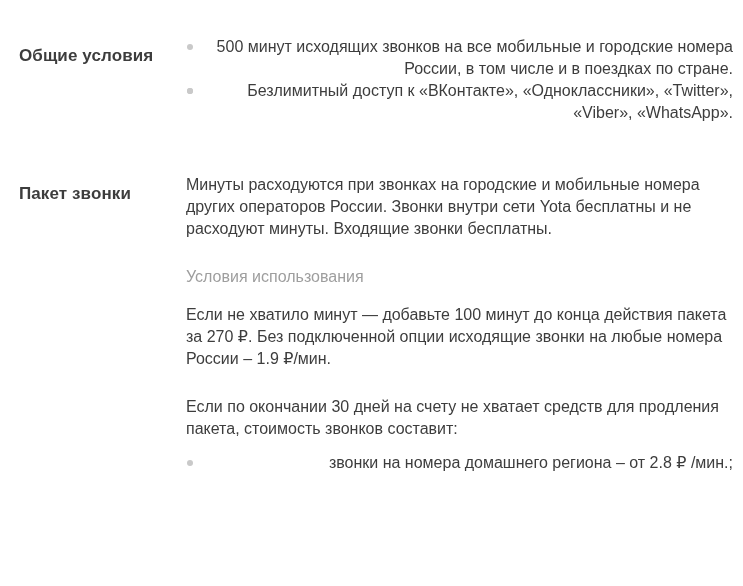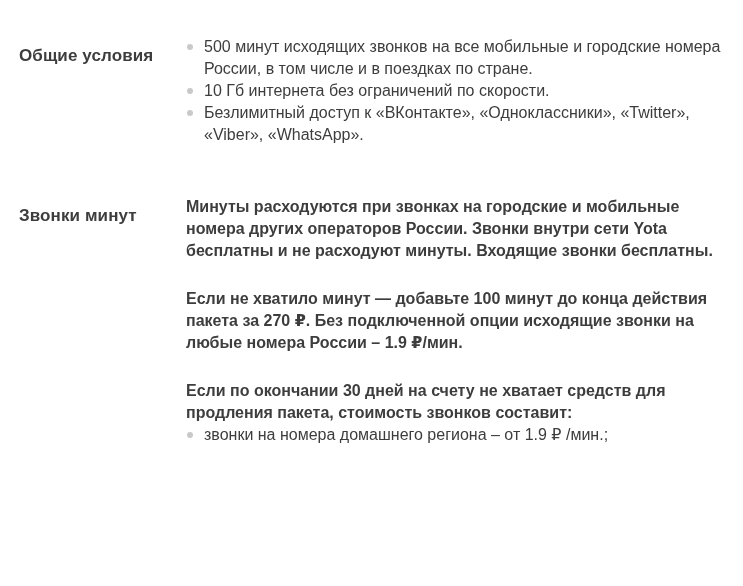--- a/index.html
+++ b/index.html
@@ -37,40 +37,40 @@
   }
   .section-content {
     font-size: 16px;
     line-height: 22px;
     max-width: 549px;
   }
   .bullet-list {
     list-style: none;
     margin: 0;
     padding: 0;
+    text-align: right;
   }
   .bullet-list li {
     position: relative;
     padding-left: 18px;
   }
   .bullet-marker {
     position: absolute;
     left: 1px;
     top: 8px;
     width: 6px;
     height: 6px;
     border-radius: 50%;
     background: var(--bullet-color, #c9c9c9);
   }
   .paragraph {
     margin: 0 0 26px 0;
-    font-weight: bold;
   }
   .paragraph.no-gap {
-    margin-bottom: 0;
+    margin-bottom: 12px;
   }
   .muted-subheading {
     margin: 26px 0 16px 0;
     font-size: 16px;
     line-height: 22px;
     font-weight: normal;
     color: var(--muted-color, #9e9e9e);
   }
 </style>
 </head>
@@ -81,38 +81,38 @@
   <section class="section-row">
     <h2 class="section-heading">Общие условия</h2>
     <div class="section-content">
       <ul class="bullet-list">
         <li>
           <span class="bullet-marker"></span>
           <span>500 минут исходящих звонков на все мобильные и городские номера России, в том числе и в поездках по стране.</span>
         </li>
         <li>
           <span class="bullet-marker"></span>
-          <span>10 Гб интернета без ограничений по скорости.</span>
         </li>
         <li>
           <span class="bullet-marker"></span>
           <span>Безлимитный доступ к «ВКонтакте», «Одноклассники», «Twitter», «Viber», «WhatsApp».</span>
         </li>
       </ul>
     </div>
   </section>
 
   <section class="section-row">
-    <h2 class="section-heading">Звонки минут</h2>
+    <h2 class="section-heading">Пакет звонки</h2>
     <div class="section-content">
       <p class="paragraph">Минуты расходуются при звонках на городские и мобильные номера других операторов России. Звонки внутри сети Yota бесплатны и не расходуют минуты. Входящие звонки бесплатны.</p>
+      <h3 class="muted-subheading">Условия использования</h3>
       <p class="paragraph">Если не хватило минут — добавьте 100 минут до конца действия пакета за 270 ₽. Без подключенной опции исходящие звонки на любые номера России – 1.9 ₽/мин.</p>
       <p class="paragraph no-gap">Если по окончании 30 дней на счету не хватает средств для продления пакета, стоимость звонков составит:</p>
       <ul class="bullet-list">
         <li>
           <span class="bullet-marker"></span>
-          <span>звонки на номера домашнего региона – от 1.9 ₽ /мин.;</span>
+          <span>звонки на номера домашнего региона – от 2.8 ₽ /мин.;</span>
         </li>
       </ul>
     </div>
   </section>
 
 </div>
 
 </body></html>

